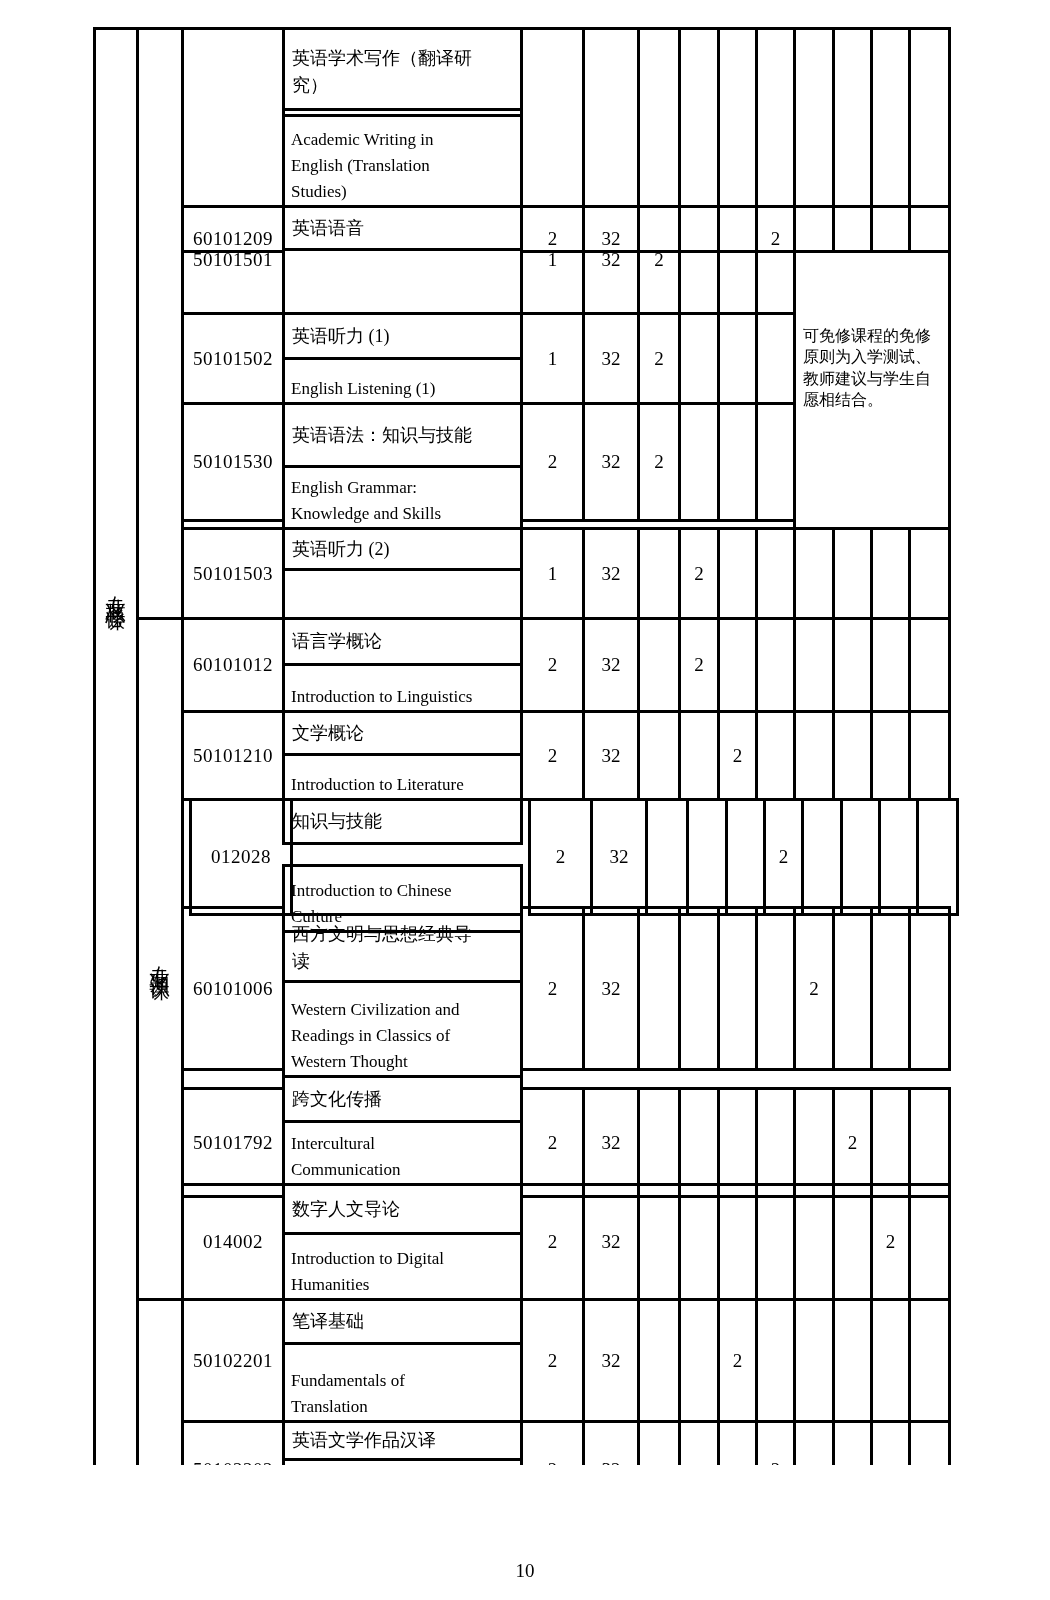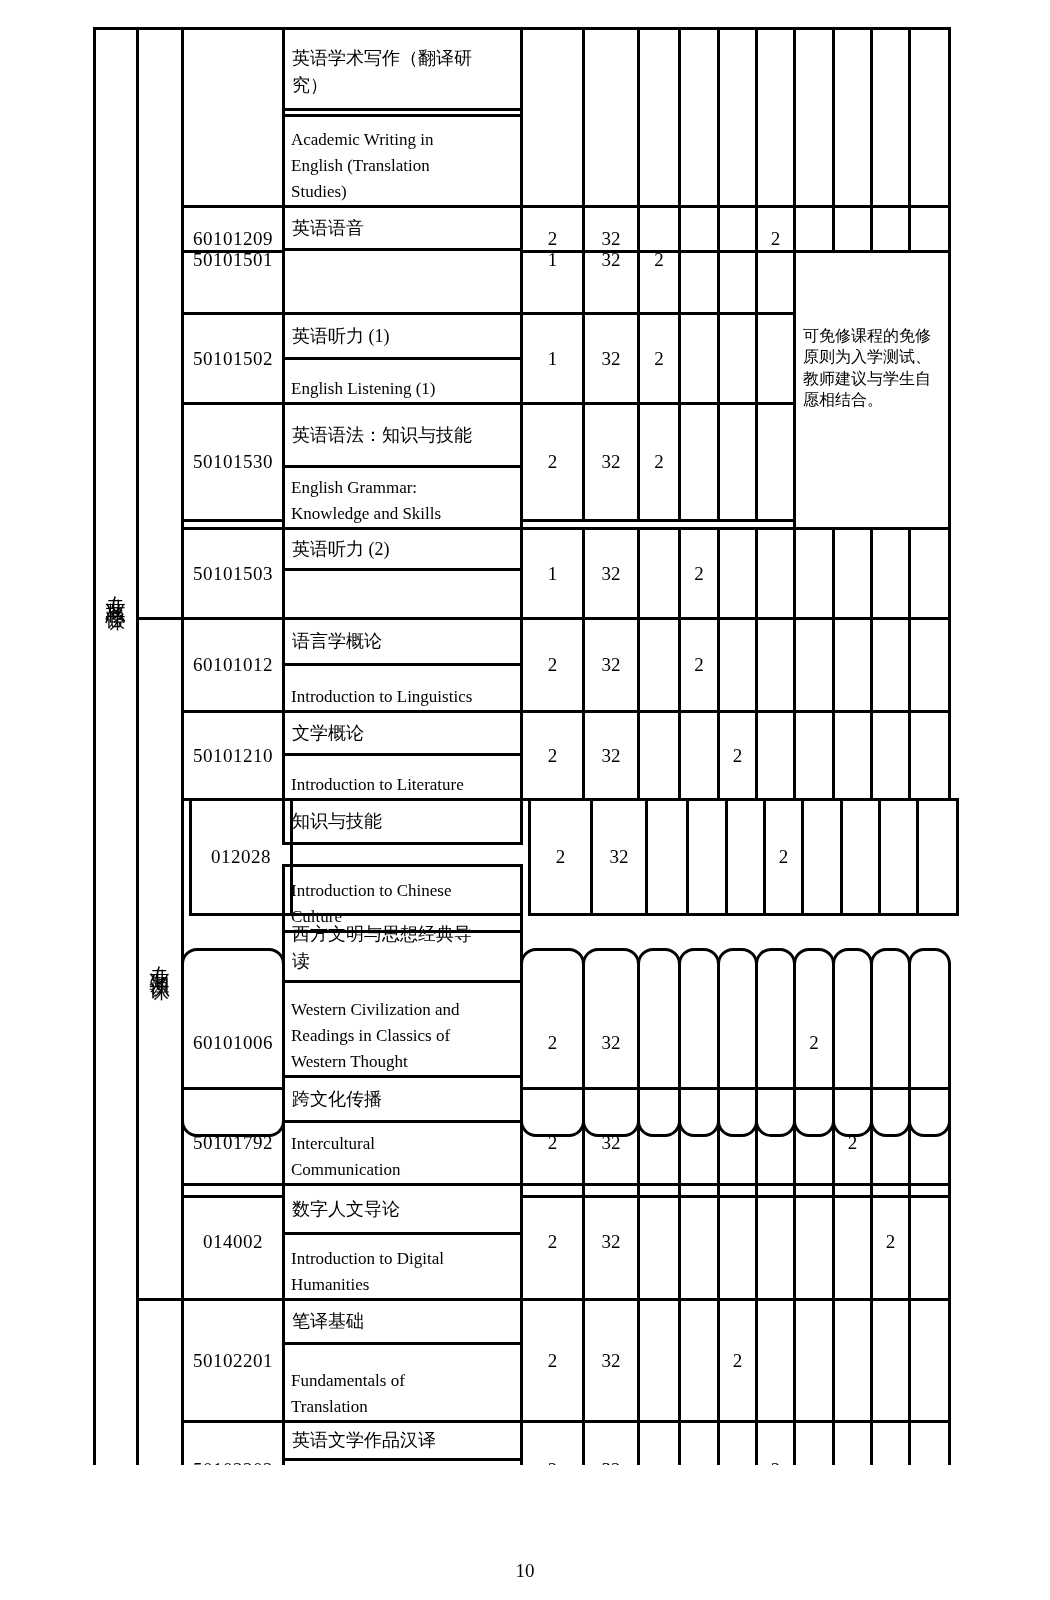--- a/index.html
+++ b/index.html
@@ -44,21 +44,21 @@
 
   
   .row0{top:27px;height:226px;align-items:flex-end;}   .r0a{top:27px;height:90px;}   .r0b{top:108px;height:100px;}
   .row1{top:205px;height:110px;}  .r1a{top:205px;height:46px;}  .r1b{top:248px;height:67px;}
   .row2{top:312px;height:93px;}   .r2a{top:312px;height:48px;}  .r2b{top:357px;height:48px;}
   .row3{top:402px;height:120px;}  .r3a{top:402px;height:66px;}  .r3b{top:465px;height:65px;}
   .row4{top:527px;height:93px;}   .r4a{top:527px;height:44px;}  .r4b{top:568px;height:52px;}
   .row5{top:617px;height:96px;}   .r5a{top:617px;height:49px;}  .r5b{top:663px;height:50px;}
   .row6{top:710px;height:91px;}   .r6a{top:710px;height:46px;}  .r6b{top:753px;height:48px;}
   .row7{top:798px;height:118px;margin-left:8px;}  .r7a{top:798px;height:47px;}  .r7b{top:864px;height:69px;}
-  .row8{top:948px;height:189px;border-radius:16px;}  .r8a{top:913px;height:70px;}  .r8b{top:980px;height:98px;}
+  .row8{top:906px;height:165px;}  .r8a{top:913px;height:70px;}  .r8b{top:980px;height:98px;}
   .row9{top:1075px;height:111px;margin-top:12px;} .r9a{top:1075px;height:48px;} .r9b{top:1120px;height:66px;}
   .row10{top:1183px;height:118px;}.r10a{top:1183px;height:52px;}.r10b{top:1232px;height:69px;}
   .row11{top:1298px;height:125px;}.r11a{top:1298px;height:47px;}.r11b{top:1342px;height:81px;}
   .row12{top:1420px;height:100px;}.r12a{top:1420px;height:41px;}.r12b{top:1458px;height:62px;}
 
   .cat1cell{top:27px;height:1493px;}
   .cat2a{top:27px;height:593px;}
   .cat2b{top:617px;height:684px;}
   .cat2c{top:1298px;height:222px;}
   .notepos{top:205px;height:325px;}

